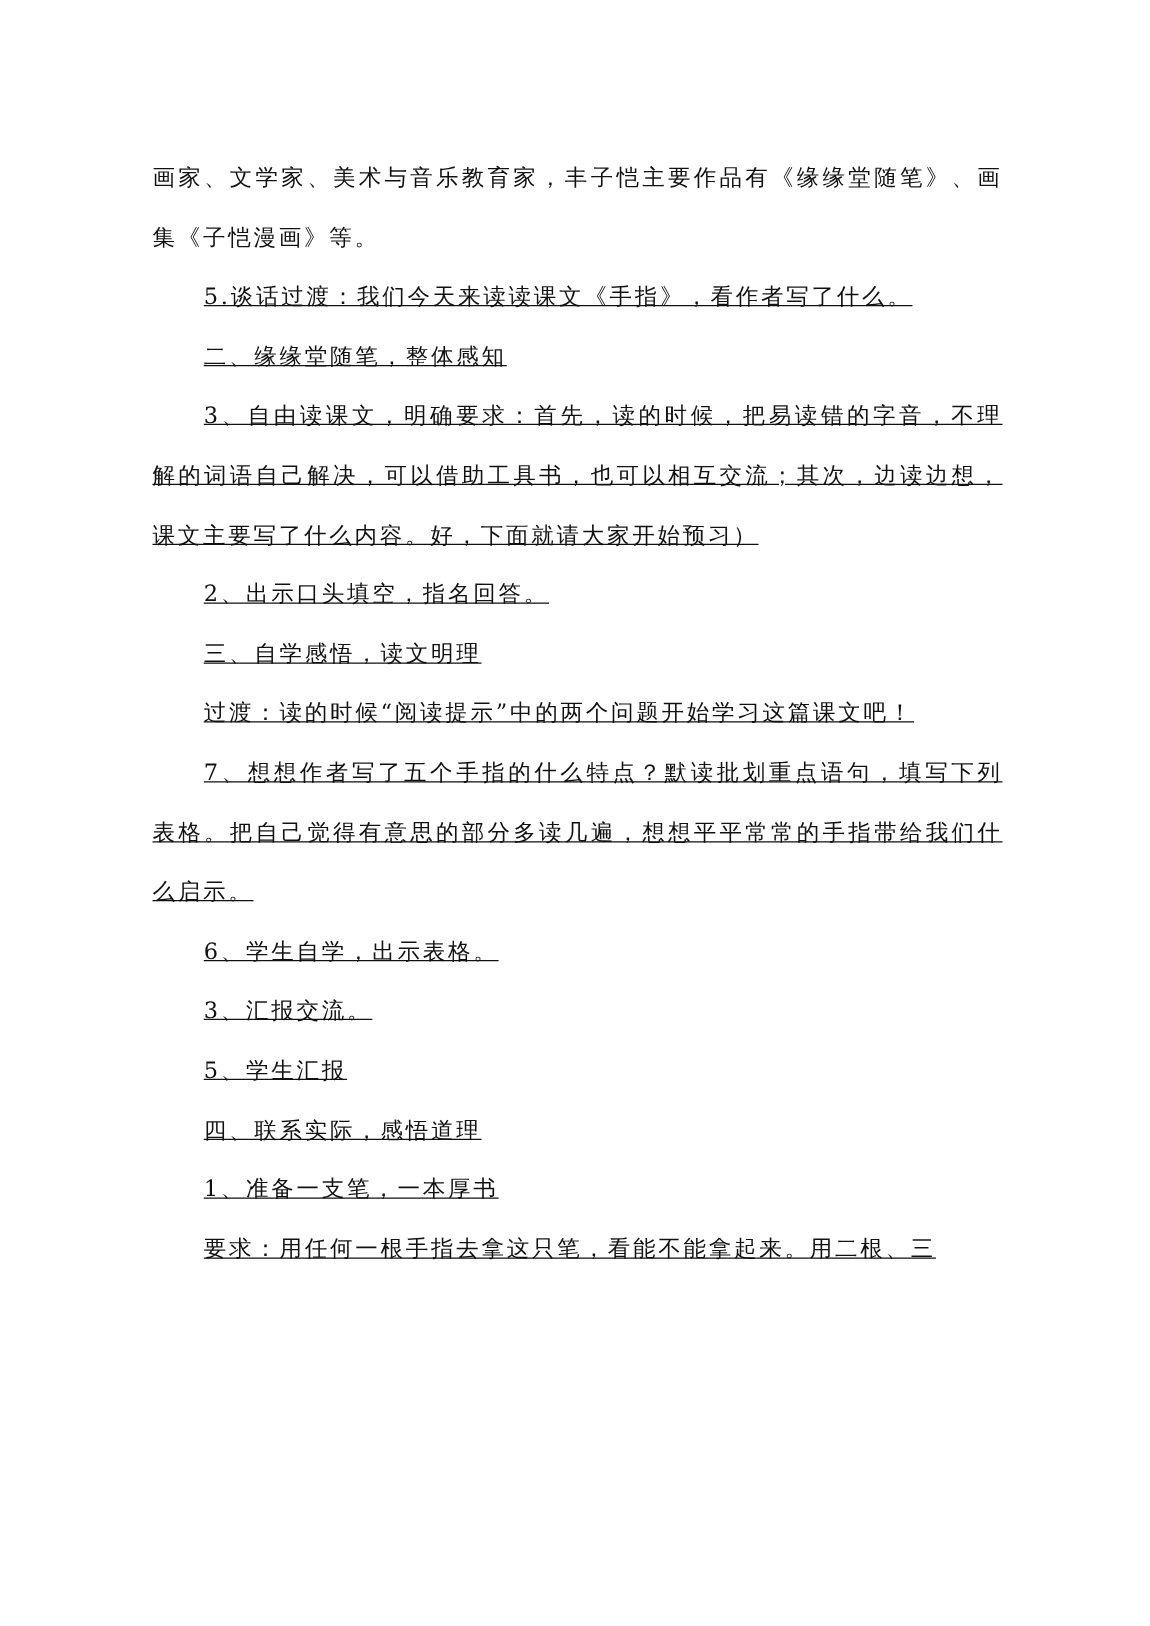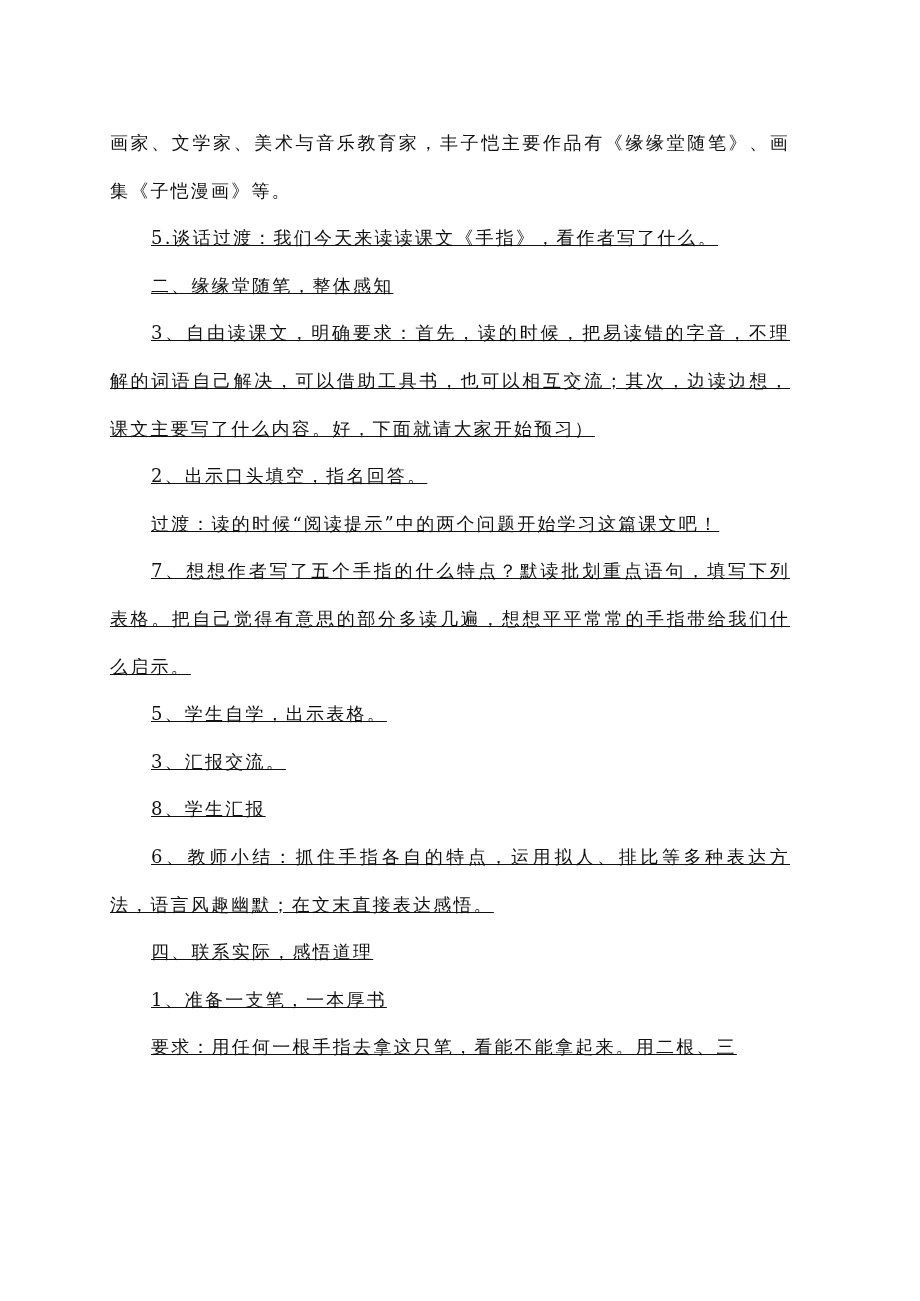--- a/index.html
+++ b/index.html
@@ -1,19 +1,19 @@
 <!DOCTYPE html>
 <html><head>
 <meta charset="utf-8">
 <style>
   html, body { margin: 0; padding: 0; background: #ffffff; }
   body { width: 920px; height: 1301px; position: relative; overflow: hidden; }
   .page {
     position: absolute;
-    left: 110px;
+    left: 122px;
     top: 119px;
     width: 680px;
     font-family: "DejaVu Serif", "Liberation Serif", serif;
     font-size: 18px;
     color: #111111;
     line-height: 47.6px;
     letter-spacing: 2.2px;
   }
   .p { margin: 0; white-space: normal; word-break: break-all; text-align: justify; }
   .indent { text-indent: 41px; text-decoration: underline; }
@@ -21,22 +21,22 @@
 </style>
 </head>
 <body>
 
 <div class="page">
   <p class="p">画家、文学家、美术与音乐教育家，丰子恺主要作品有《缘缘堂随笔》、画集《子恺漫画》等。</p>
   <p class="p indent">5.谈话过渡：我们今天来读读课文《手指》，看作者写了什么。</p>
   <p class="p indent heading">二、缘缘堂随笔，整体感知</p>
   <p class="p indent">3、自由读课文，明确要求：首先，读的时候，把易读错的字音，不理解的词语自己解决，可以借助工具书，也可以相互交流；其次，边读边想，课文主要写了什么内容。好，下面就请大家开始预习）</p>
   <p class="p indent">2、出示口头填空，指名回答。</p>
+  <p class="p indent heading">三、自学感悟，读文明理</p>
   <p class="p indent">过渡：读的时候“阅读提示”中的两个问题开始学习这篇课文吧！</p>
   <p class="p indent">7、想想作者写了五个手指的什么特点？默读批划重点语句，填写下列表格。把自己觉得有意思的部分多读几遍，想想平平常常的手指带给我们什么启示。</p>
-  <p class="p indent">5、学生自学，出示表格。</p>
+  <p class="p indent">6、学生自学，出示表格。</p>
   <p class="p indent">3、汇报交流。</p>
-  <p class="p indent">8、学生汇报</p>
-  <p class="p indent">6、教师小结：抓住手指各自的特点，运用拟人、排比等多种表达方法，语言风趣幽默；在文末直接表达感悟。</p>
+  <p class="p indent">5、学生汇报</p>
   <p class="p indent heading">四、联系实际，感悟道理</p>
   <p class="p indent">1、准备一支笔，一本厚书</p>
   <p class="p indent">要求：用任何一根手指去拿这只笔，看能不能拿起来。用二根、三</p>
 </div>
 
 </body></html>

